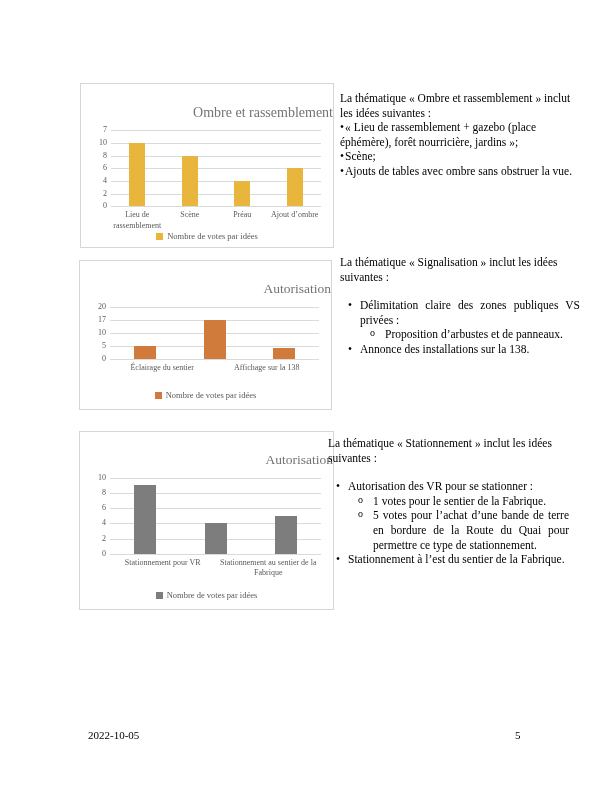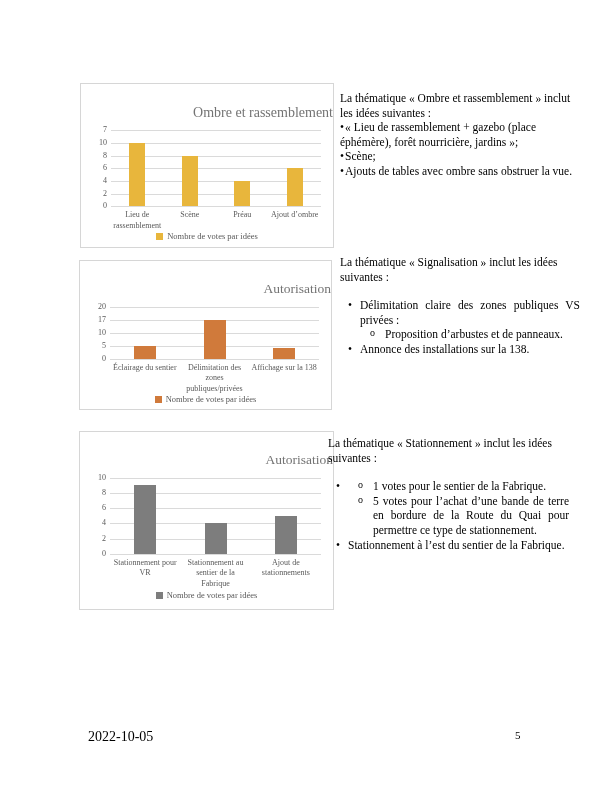--- a/index.html
+++ b/index.html
@@ -56,21 +56,21 @@
 
   .li0 { position:relative; }
   .li0 .mk { margin-right:1px; }
   .li1 { position:relative; padding-left:20px; }
   .li1 .mk { position:absolute; left:8px; }
   .li2 { position:relative; padding-left:45px; }
   .li2 .mk { position:absolute; left:30px; font-size:10px; }
   .justify { text-align:justify; }
 
   
-  .footer-date { position:absolute; left:88px;  top:729px; font-size:14px; }
+  .footer-date { position:absolute; left:88px;  top:729px; font-size:11px; }
   .footer-page { position:absolute; left:515px; top:729px; font-size:11px; }
 </style>
 </head>
 <body>
 
 <div class="page">
 
   <div class="chart c0">
       <div class="chart-title">Ombre et rassemblement</div>
       <div class="plot-row">
@@ -131,21 +131,20 @@
           <div class="gridline" style="top: 50%;"></div>
           <div class="gridline" style="top: 25%;"></div>
           <div class="gridline" style="top: 0%;"></div>
           <div class="bar" style="left: calc(16.6667% - 11px); width: 22px; height: 25%; background: rgb(208, 122, 59);"></div>
           <div class="bar" style="left: calc(50% - 11px); width: 22px; height: 75%; background: rgb(208, 122, 59);"></div>
           <div class="bar" style="left: calc(83.3333% - 11px); width: 22px; height: 20%; background: rgb(208, 122, 59);"></div>
         </div>
       </div>
       <div class="x-labels">
         <div class="xlab">Éclairage du sentier</div>
-        <div class="xlab">Délimitation des zones publiques/privées</div>
         <div class="xlab">Affichage sur la 138</div>
       </div>
       <div class="legend">
         <span class="swatch" style="background: rgb(208, 122, 59);"></span>
         <span>Nombre de votes par idées</span>
       </div>
     </div>
   <div class="textcol t1">
       <div class="sec-heading">La thématique « Signalisation » inclut les idées suivantes :</div>
       <div class="li1 justify"><span class="mk">•</span><span class="txt">Délimitation claire des zones publiques VS privées :</span></div>
@@ -172,30 +171,29 @@
           <div class="gridline" style="top: 20%;"></div>
           <div class="gridline" style="top: 0%;"></div>
           <div class="bar" style="left: calc(16.6667% - 11px); width: 22px; height: 90%; background: rgb(125, 125, 125);"></div>
           <div class="bar" style="left: calc(50% - 11px); width: 22px; height: 40%; background: rgb(125, 125, 125);"></div>
           <div class="bar" style="left: calc(83.3333% - 11px); width: 22px; height: 50%; background: rgb(125, 125, 125);"></div>
         </div>
       </div>
       <div class="x-labels">
         <div class="xlab">Stationnement pour VR</div>
         <div class="xlab">Stationnement au sentier de la Fabrique</div>
-        <div class="xlab">Ajout de stationnements</div>
       </div>
       <div class="legend">
         <span class="swatch" style="background: rgb(125, 125, 125);"></span>
         <span>Nombre de votes par idées</span>
       </div>
     </div>
   <div class="textcol t2">
       <div class="sec-heading">La thématique « Stationnement » inclut les idées suivantes :</div>
-      <div class="li1"><span class="mk">•</span></div>
+      <div class="li1"><span class="mk">•</span><span class="txt">Autorisation des VR pour se stationner :</span></div>
       <div class="li2"><span class="mk">o</span><span class="txt">1 votes pour le sentier de la Fabrique.</span></div>
       <div class="li2 justify"><span class="mk">o</span><span class="txt">5 votes pour l’achat d’une bande de terre en bordure de la Route du Quai pour permettre ce type de stationnement.</span></div>
       <div class="li1"><span class="mk">•</span><span class="txt">Stationnement à l’est du sentier de la Fabrique.</span></div>
     </div>
 
   <div class="footer-date">2022-10-05</div>
   <div class="footer-page">5</div>
 
 </div>
 

